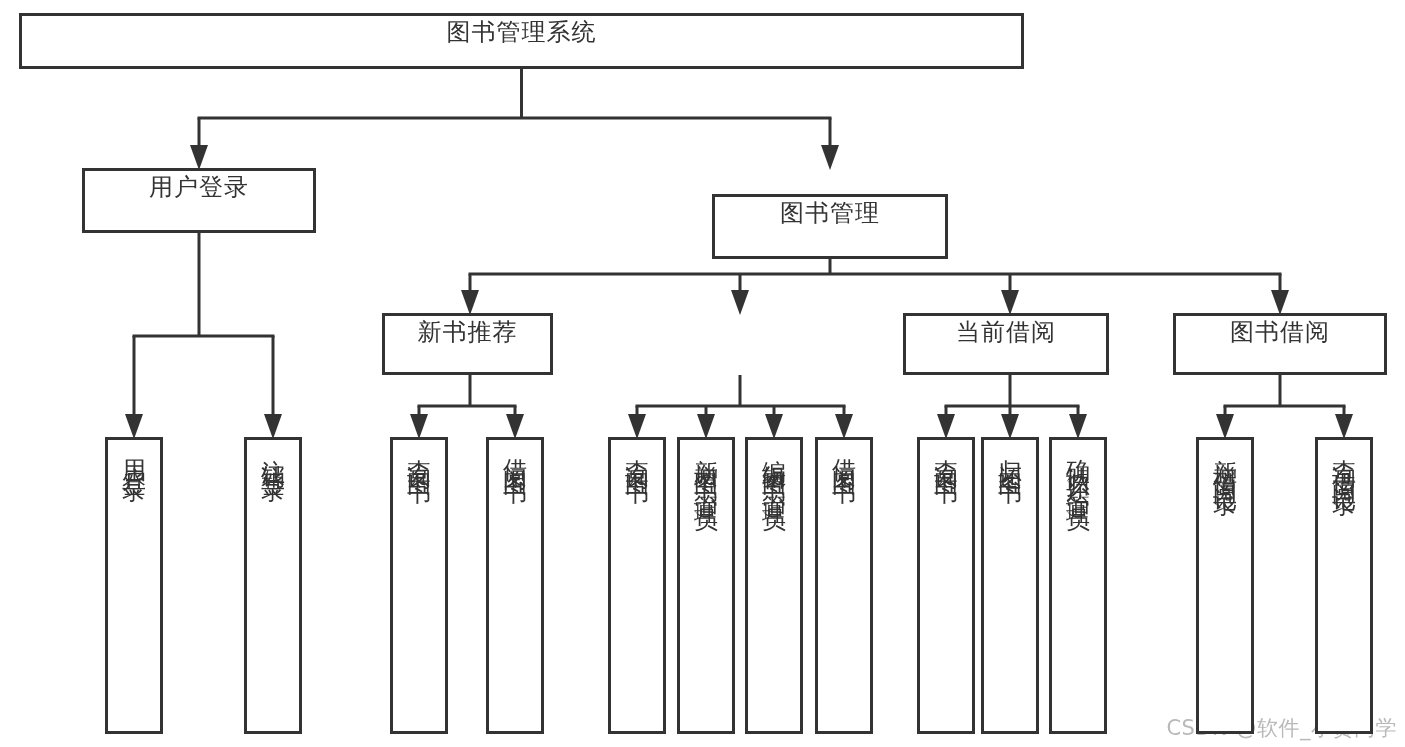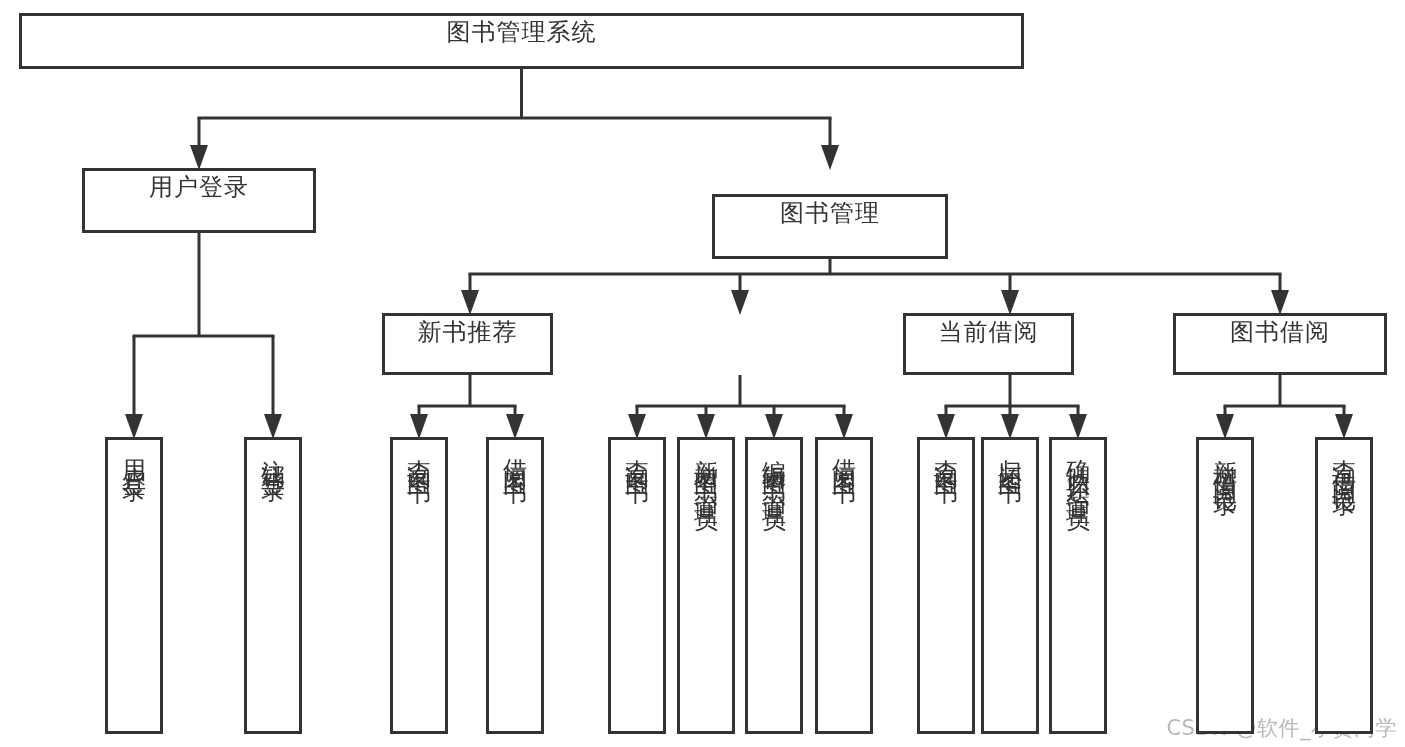--- a/index.html
+++ b/index.html
@@ -142,21 +142,21 @@
     </div>
     <div class="node leaf" style="left: 677px; top: 437px; width: 58px; height: 297px;">
       <span class="lbl">新增图书（管理员）</span>
     </div>
     <div class="node leaf" style="left: 745px; top: 437px; width: 58px; height: 297px;">
       <span class="lbl">编辑图书（管理员）</span>
     </div>
     <div class="node leaf" style="left: 815px; top: 437px; width: 58px; height: 297px;">
       <span class="lbl">借阅图书</span>
     </div>
-    <div class="node" style="left: 903px; top: 313px; width: 171px; height: 62px;">
+    <div class="node" style="left: 903px; top: 313px; width: 206px; height: 62px;">
       <span class="lbl">当前借阅</span>
     </div>
     <div class="node leaf" style="left: 917px; top: 437px; width: 58px; height: 297px;">
       <span class="lbl">查询图书</span>
     </div>
     <div class="node leaf" style="left: 981px; top: 437px; width: 58px; height: 297px;">
       <span class="lbl">归还图书</span>
     </div>
     <div class="node leaf" style="left: 1049px; top: 437px; width: 58px; height: 297px;">
       <span class="lbl">确认归还（管理员）</span>

